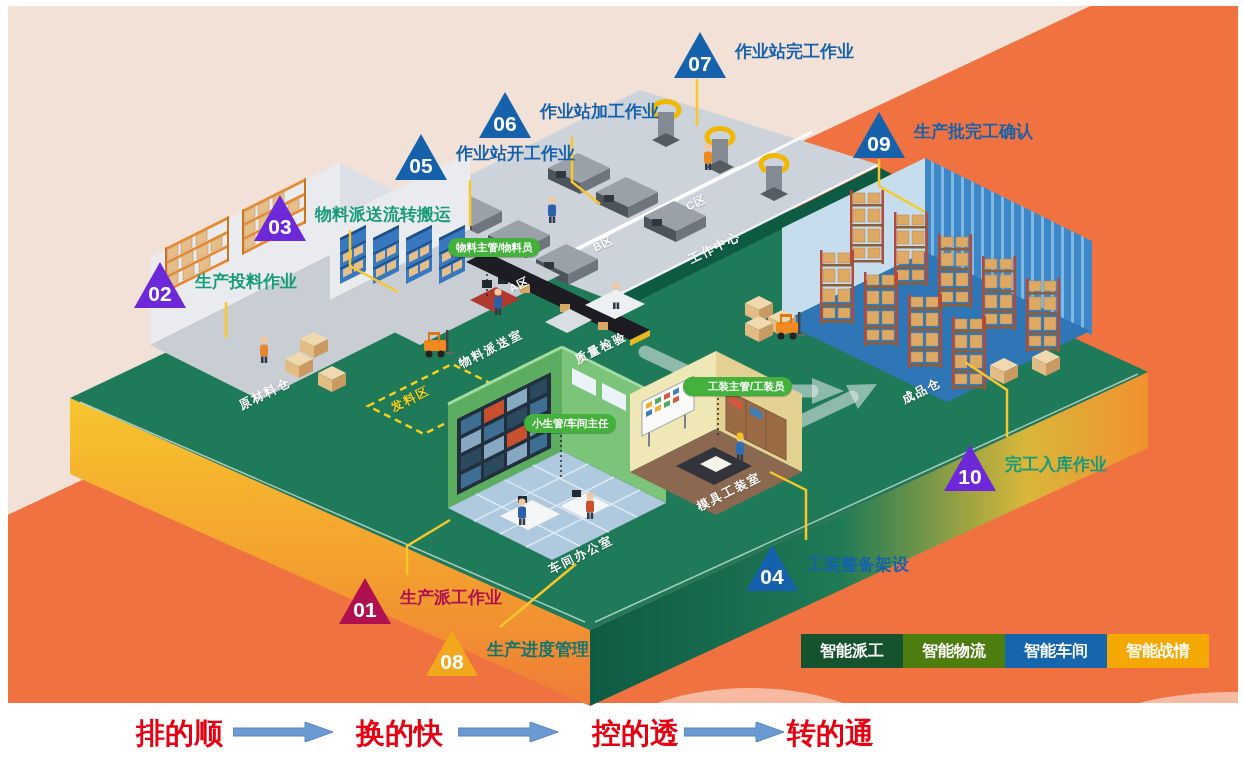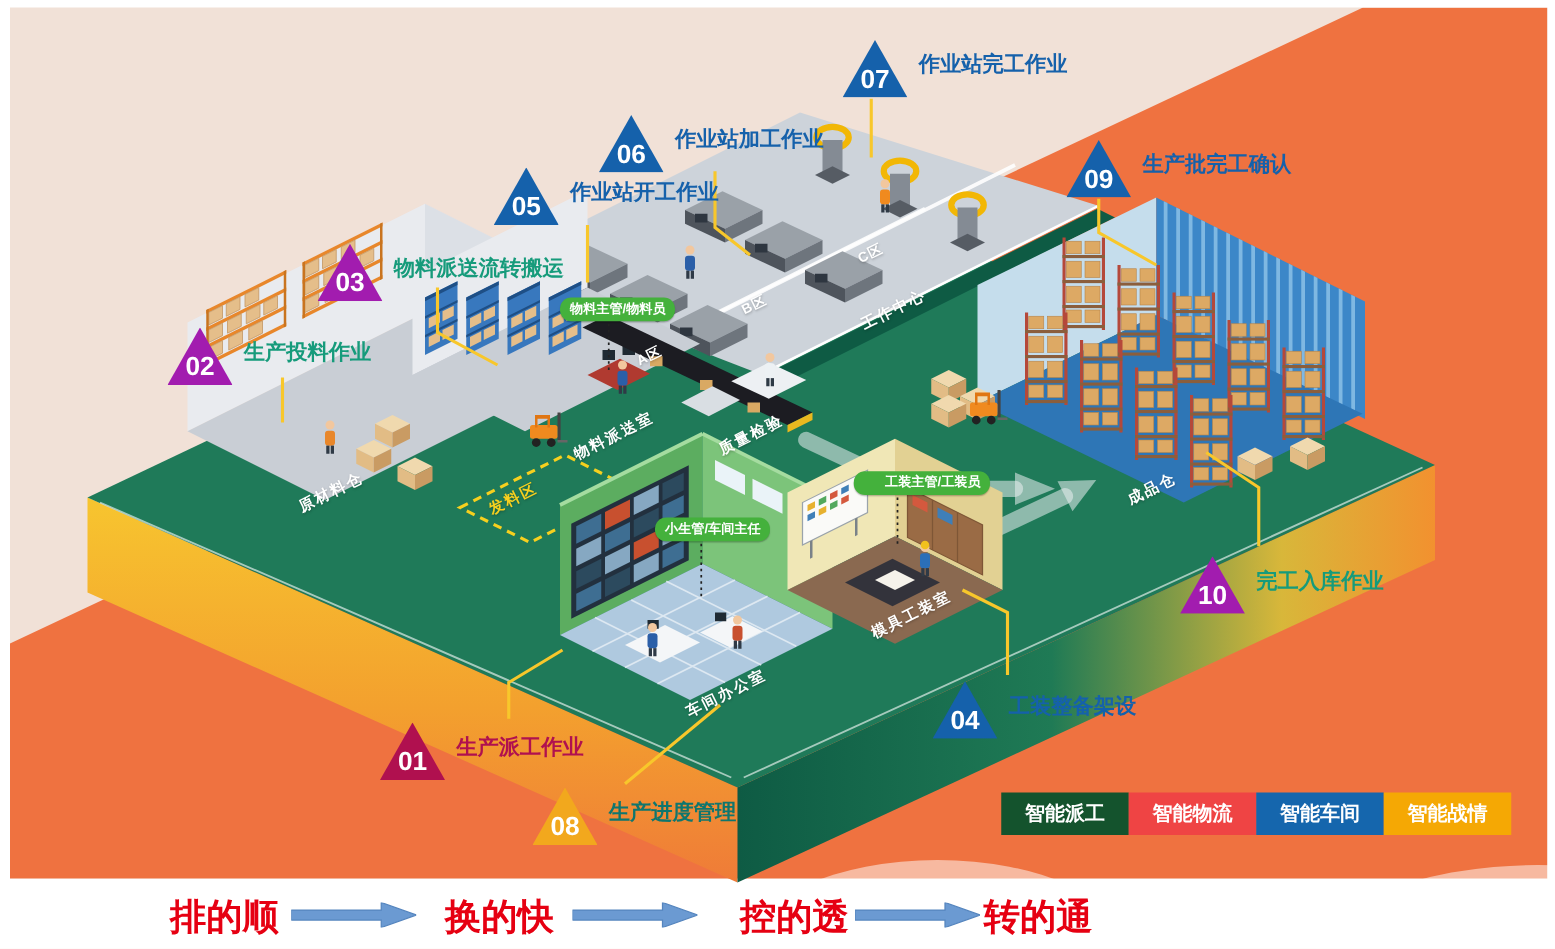--- a/index.html
+++ b/index.html
@@ -6,34 +6,34 @@
   #stage{position:relative;width:1244px;height:759px;background:#fff;overflow:hidden;}
   .bg-pink{position:absolute;left:8px;top:6px;width:1230px;height:697px;background:#F1E1D7;}
   .bg-orange{position:absolute;left:8px;top:6px;width:1230px;height:697px;background:#EF7240;
     clip-path:polygon(0 73%,88% 0,100% 0,100% 100%,0 100%);}
   svg.scene{position:absolute;left:0;top:0;}
   
   .marker{position:absolute;display:flex;align-items:center;gap:9px;}
   .tri{width:52px;height:46px;clip-path:polygon(50% 0,100% 100%,0 100%);position:relative;flex:none;}
   .tri span{position:absolute;bottom:2px;left:0;width:100%;text-align:center;color:#fff;font-weight:800;font-size:21px;}
   .mlabel{font-weight:bold;font-size:17px;padding-bottom:8px;white-space:nowrap;}
-  .bg-crimson{background:#B0104F}.bg-teal{background:#a21caf}.bg-blue{background:#1561AB}.bg-amber{background:#F2A81D}
+  .bg-crimson{background:#B0104F}.bg-teal{background:#6d28d9}.bg-blue{background:#1561AB}.bg-amber{background:#F2A81D}
   .tc-crimson{color:#B0104F}.tc-teal{color:#169B7B}.tc-blue{color:#1561AB}.tc-amber{color:#0f766e}
   
   .flab{position:absolute;color:#fff;font-weight:bold;font-size:12px;letter-spacing:2px;white-space:nowrap;
     transform:rotate(-26.5deg);transform-origin:left center;text-shadow:0 1px 2px rgba(0,0,0,.25);}
   .flab.yellow{color:#F7D01E;}
   .lane{font-size:11px;letter-spacing:1px;}
   
   .pill{position:absolute;background:#44B13C;color:#fff;font-weight:bold;font-size:10.5px;line-height:1;
     padding:4px 8px;border-radius:9px;white-space:nowrap;box-shadow:0 1px 1px rgba(0,0,0,.25);margin-top:12px;}
   
   .legend{position:absolute;left:801px;top:634px;display:flex;}
   .lg{width:102px;height:34px;display:flex;align-items:center;justify-content:center;color:#fff;font-weight:bold;font-size:16px;}
-  .lg-0{background:#14532d}.lg-1{background:#ef4444}.lg-2{background:#1566AD}.lg-3{background:#F5A804}
+  .lg-0{background:#14532d}.lg-1{background:#4d7c0f}.lg-2{background:#1566AD}.lg-3{background:#F5A804}
   
   .fstep{position:absolute;top:714px;color:#E60012;font-weight:bold;font-size:29px;white-space:nowrap;}
   .farrow{position:absolute;top:722px;}
   
   .wm{position:absolute;background:rgba(255,255,255,.5);border-radius:50%;}
 </style>
 </head>
 <body>
 
 <div id="stage">
@@ -357,21 +357,21 @@
   <div class="flab" style="left:550px;top:562px;">车间办公室</div>
   <div class="flab" style="left:698px;top:499px;">模具工装室</div>
   <div class="flab lane" style="left:510px;top:282px;">A区</div>
   <div class="flab lane" style="left:594px;top:241px;">B区</div>
   <div class="flab lane" style="left:687px;top:200px;">C区</div>
 
   <div class="pill" style="left:448px;top:226px;">物料主管/物料员</div>
   <div class="pill" style="left:524px;top:402px;">小生管/车间主任</div>
   <div class="pill" style="left:683px;top:365px;padding-left:25px;">工装主管/工装员</div>
 
-  <div class="marker" style="left:304px;top:578px;">
+  <div class="marker" style="left:339px;top:578px;">
     <div class="tri bg-crimson">
         <span>01</span>
       </div>
     <div class="mlabel tc-crimson">生产派工作业</div>
   </div>
   <div class="marker" style="left:134px;top:262px;">
     <div class="tri bg-teal">
         <span>02</span>
       </div>
     <div class="mlabel tc-teal">生产投料作业</div>

